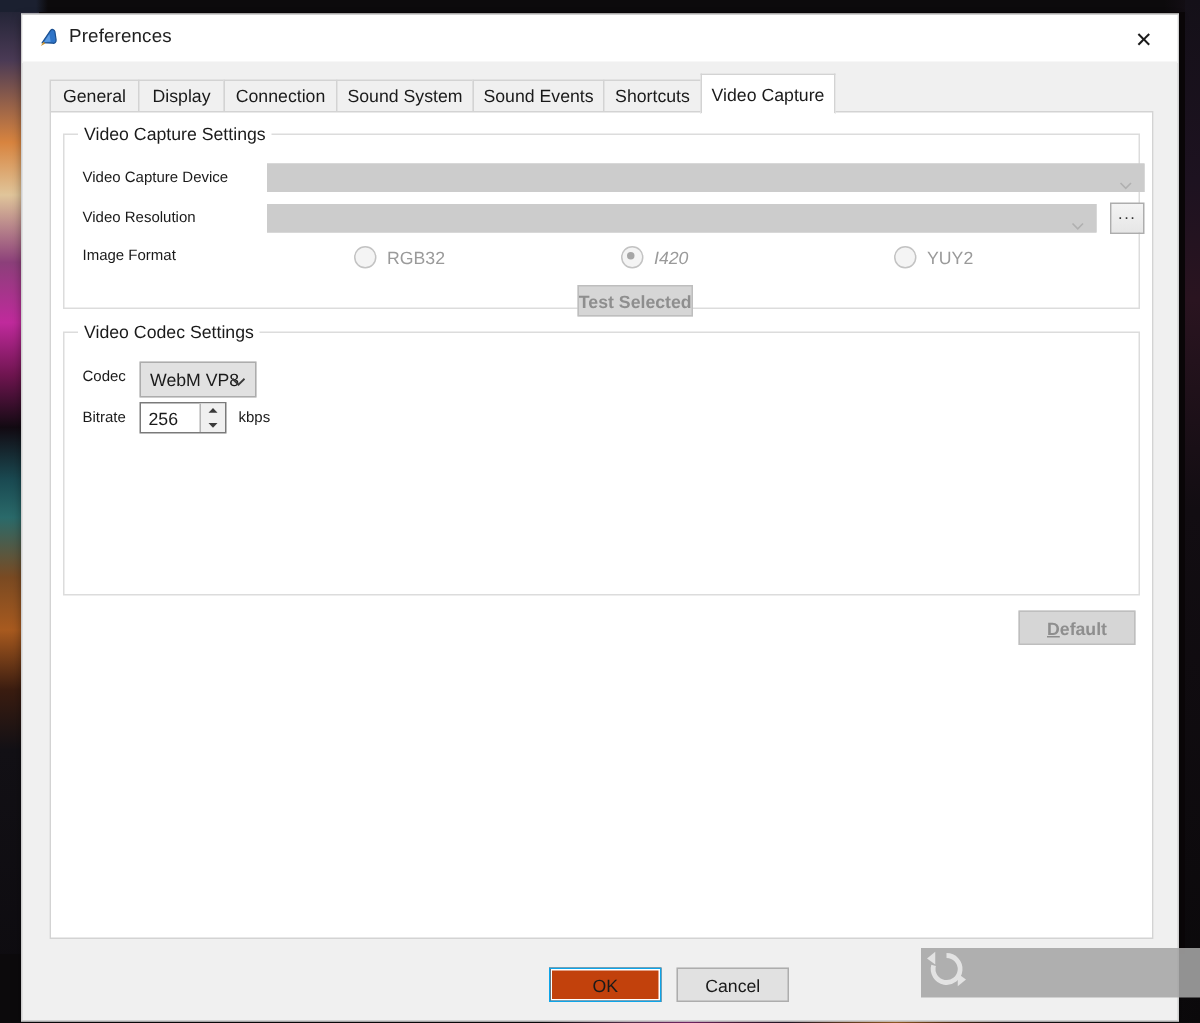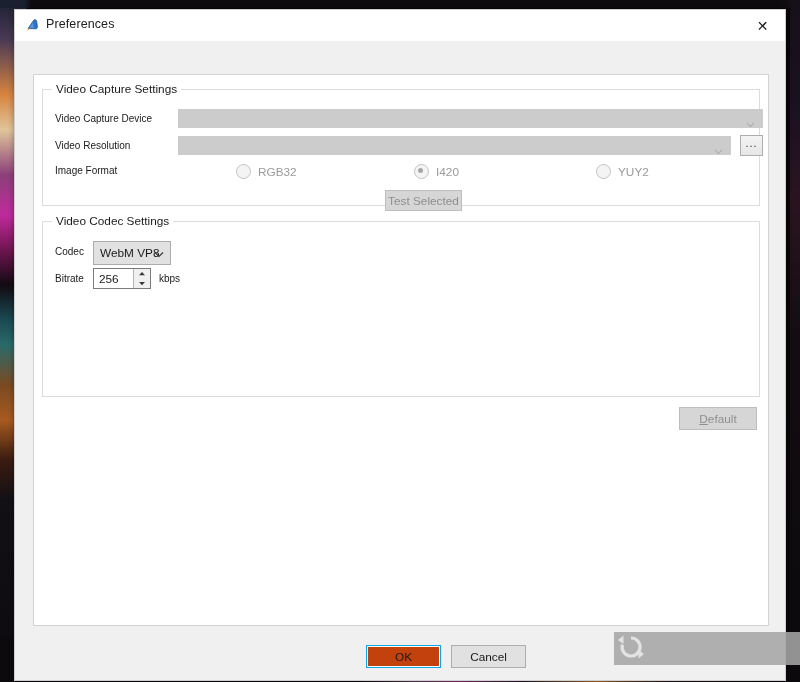--- a/index.html
+++ b/index.html
@@ -210,20 +210,21 @@
   }
 
   
   .btn {
     position: absolute;
     display: flex; align-items: center; justify-content: center;
     font-size: 11.8px;
     box-sizing: border-box;
     cursor: default;
     white-space: nowrap;
+    font-weight: bold;
   }
   .btn-normal {
     background: #e1e1e1;
     border: 1px solid #adadad;
     color: #1a1a1a;
   }
   .btn-disabled {
     background: #d6d6d6;
     border: 1px solid #bebebe;
     color: #8e8e8e;
@@ -328,20 +329,29 @@
         <svg width="15" height="15" viewBox="0 0 15 15">
           <path d="M3.2 10.4 L8.6 2.4 C9.6 1.1 11.3 1.6 11.6 3.1 L12.4 8.6 C12.6 10.0 11.4 11.1 10.1 10.8 Z" fill="#2e74c8" stroke="#1b4f8f" stroke-width="0.8"></path>
           <path d="M4.4 10.0 L7.9 4.6 L8.8 9.9 Z" fill="#6aa6e8" opacity="0.75"></path>
           <path d="M2.2 12.6 L4.0 9.8 L5.2 11.0 Z" fill="#c9922f"></path>
         </svg>
       </span>
       <span class="title-text">Preferences</span>
       <div class="close-btn">✕</div>
     </div>
 
+    <div class="tabstrip" id="tabstrip">
+        <div class="tab" style="left: 0px; width: 60px;">General</div>
+        <div class="tab" style="left: 59px; width: 58px;">Display</div>
+        <div class="tab" style="left: 116px; width: 76px;">Connection</div>
+        <div class="tab" style="left: 191px; width: 92px;">Sound System</div>
+        <div class="tab" style="left: 282px; width: 88px;">Sound Events</div>
+        <div class="tab" style="left: 369px; width: 66px;">Shortcuts</div>
+        <div class="tab active" style="left: 434px; width: 90px;">Video Capture</div>
+      </div>
 
     <div class="tabpage">
 
       <div class="groupbox" style="left:8px; top:14px; width:718px; height:117px;">
         <span class="group-legend">Video Capture Settings</span>
 
         <span class="field-label" style="left:12px; top:23px;">Video Capture Device</span>
         <div class="combo-disabled" style="left:135px; top:19px; width:585px;">
           <span class="arrow">
             <svg width="9" height="9" viewBox="0 0 9 9">
@@ -360,21 +370,21 @@
         </div>
         <div class="browse-btn" style="left:697px; top:45px;">...</div>
 
         <span class="field-label" style="left:12px; top:75px;">Image Format</span>
 
         <div class="radio-item" style="left:193px; top:74px;">
           <span class="radio-dot"></span>
           <span>RGB32</span>
         </div>
 
-        <div class="radio-item" style="left:371px; top:74px;">
+        <div class="radio-item" style="left:371px; top:74px;font-style:italic;">
           <span class="radio-dot checked"></span>
           <span>I420</span>
         </div>
 
         <div class="radio-item" style="left:553px; top:74px;">
           <span class="radio-dot"></span>
           <span>YUY2</span>
         </div>
 
         <div class="btn btn-disabled" style="left:342px; top:100px; width:77px; height:21px;">Test Selected</div>

